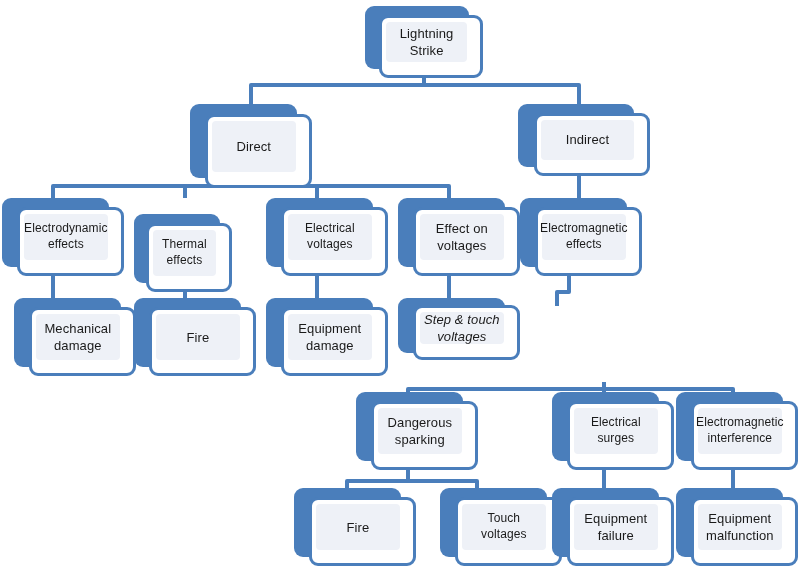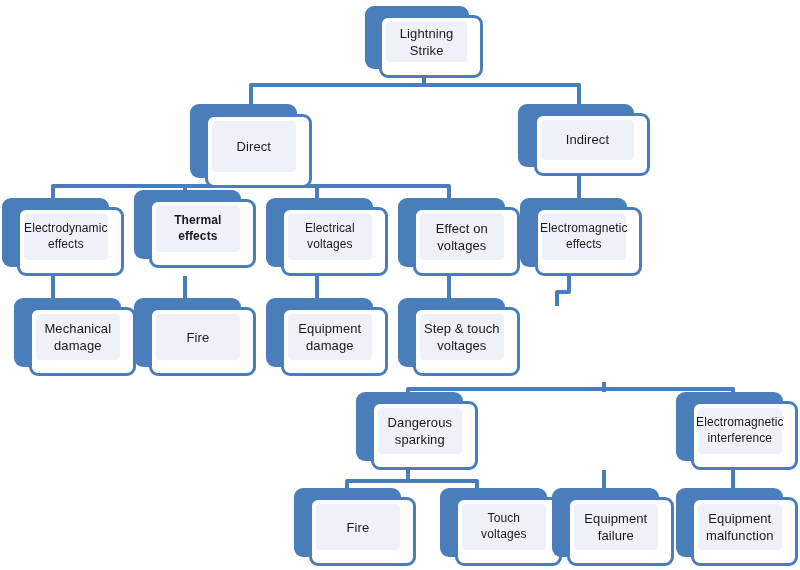--- a/index.html
+++ b/index.html
@@ -148,21 +148,21 @@
     </div>
   <div class="node small" style="left: 2px; top: 198px; width: 122px; height: 78px;">
       <div class="plate"></div>
       <div class="card">
         <div class="inner">
           <span class="label">Electrodynamic
 effects</span>
         </div>
       </div>
     </div>
-  <div class="node small" style="left: 134px; top: 190px; width: 122px; height: 78px; font-weight: bold;">
+  <div class="node small" style="left: 134px; top: 214px; width: 98px; height: 78px;">
       <div class="plate"></div>
       <div class="card">
         <div class="inner">
           <span class="label">Thermal effects</span>
         </div>
       </div>
     </div>
   <div class="node small" style="left: 266px; top: 198px; width: 122px; height: 78px;">
       <div class="plate"></div>
       <div class="card">
@@ -208,38 +208,46 @@
     </div>
   <div class="node" style="left: 266px; top: 298px; width: 122px; height: 78px;">
       <div class="plate"></div>
       <div class="card">
         <div class="inner">
           <span class="label">Equipment
 damage</span>
         </div>
       </div>
     </div>
-  <div class="node" style="left: 398px; top: 298px; width: 122px; height: 78px;">
+  <div class="node" style="left: 398px; top: 298px; width: 122px; height: 62px; font-style: italic;">
       <div class="plate"></div>
       <div class="card">
         <div class="inner">
           <span class="label">Step &amp; touch
 voltages</span>
         </div>
       </div>
     </div>
   <div class="node" style="left: 356px; top: 392px; width: 122px; height: 78px;">
       <div class="plate"></div>
       <div class="card">
         <div class="inner">
           <span class="label">Dangerous
 sparking</span>
         </div>
       </div>
     </div>
+  <div class="node small" style="left: 552px; top: 392px; width: 122px; height: 78px;">
+      <div class="plate"></div>
+      <div class="card">
+        <div class="inner">
+          <span class="label">Electrical surges</span>
+        </div>
+      </div>
+    </div>
   <div class="node small" style="left: 676px; top: 392px; width: 122px; height: 78px;">
       <div class="plate"></div>
       <div class="card">
         <div class="inner">
           <span class="label">Electromagnetic
 interference</span>
         </div>
       </div>
     </div>
   <div class="node" style="left: 294px; top: 488px; width: 122px; height: 78px;">

